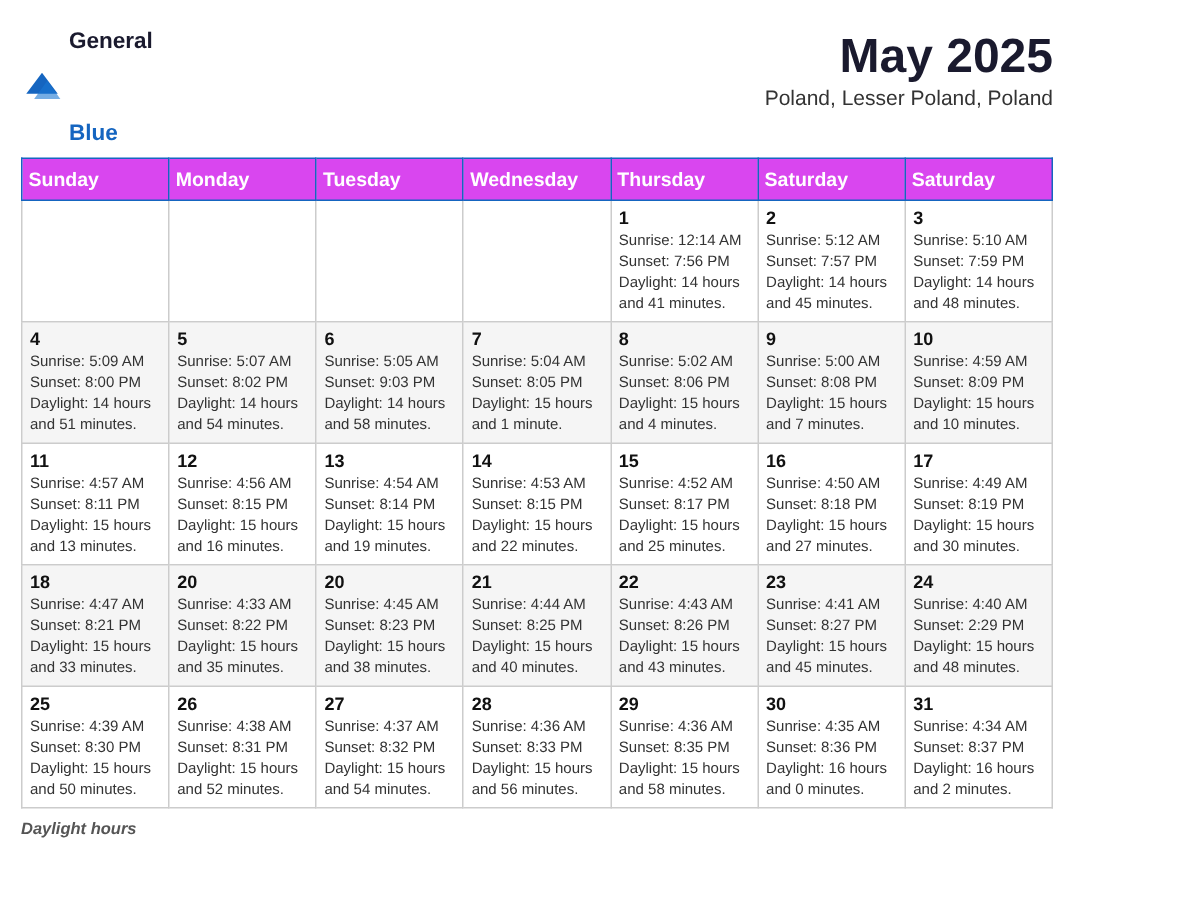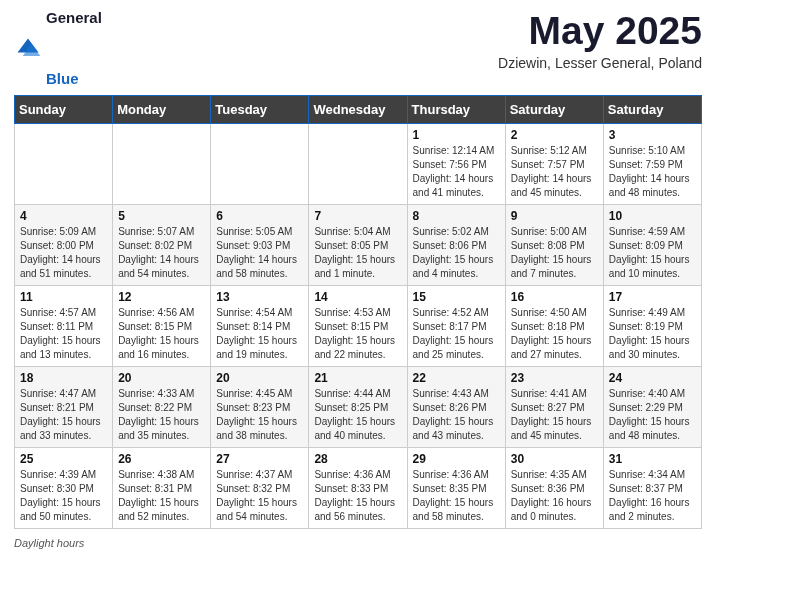--- a/index.html
+++ b/index.html
@@ -7,21 +7,21 @@
       font-family: Arial, sans-serif;
       background: #fff;
       width: 792px;
       min-height: 612px;
       padding: 0;
     }
     .page {
       width: 716px;
       min-height: 612px;
       background: #fff;
-      padding: 10px 14px 14px 14px;
+      padding: 20px 14px 14px 14px;
     }
     .header {
       display: flex;
       justify-content: space-between;
       align-items: flex-start;
       margin-bottom: 8px;
     }
     .logo {
       display: flex;
       align-items: center;
@@ -44,37 +44,37 @@
       margin-top: 44px;
     }
     .logo-icon {
       width: 28px;
       height: 28px;
     }
     .title-block {
       text-align: right;
     }
     .title-month {
-      font-size: 39px;
+      font-size: 32px;
       font-weight: bold;
       color: #1a1a2e;
       line-height: 1.1;
     }
     .title-location {
       font-size: 14px;
       color: #333;
       margin-top: 2px;
     }
     .calendar {
       width: 100%;
       border-collapse: collapse;
       border: 1px solid #bbb;
     }
     .calendar th {
-      background: #404040;
+      background: #d946ef;
       color: #fff;
       font-size: 13px;
       font-weight: bold;
       padding: 6px 4px;
       text-align: left;
       border: 1px solid #1565c0;
     }
     .calendar td {
       vertical-align: top;
       width: calc(100% / 7);
@@ -100,20 +100,21 @@
       color: #333;
       line-height: 1.4;
     }
     .empty-cell {
       background: #fff !important;
     }
     .footer {
       margin-top: 8px;
       font-size: 11px;
       color: #555;
+      font-weight: bold;
     }
     .footer-label {
       font-style: italic;
     }
   </style>
 </head>
 <body>
 
 <div class="page">
   <div class="header">
@@ -122,21 +123,21 @@
         <polygon points="16,4 28,20 4,20" fill="#1565c0"></polygon>
         <polygon points="20,10 30,24 10,24" fill="#1976d2" opacity="0.6"></polygon>
       </svg>
       <div class="logo-text">
         <span class="logo-general">General</span>
         <span class="logo-blue">Blue</span>
       </div>
     </div>
     <div class="title-block">
       <div class="title-month">May 2025</div>
-      <div class="title-location">Dziewin, Lesser General, Poland</div>
+      <div class="title-location">Poland, Lesser Poland, Poland</div>
     </div>
   </div>
 
   <table class="calendar">
     <thead>
       <tr>
       <th>Sunday</th>
           <th>Monday</th>
           <th>Tuesday</th>
           <th>Wednesday</th>

